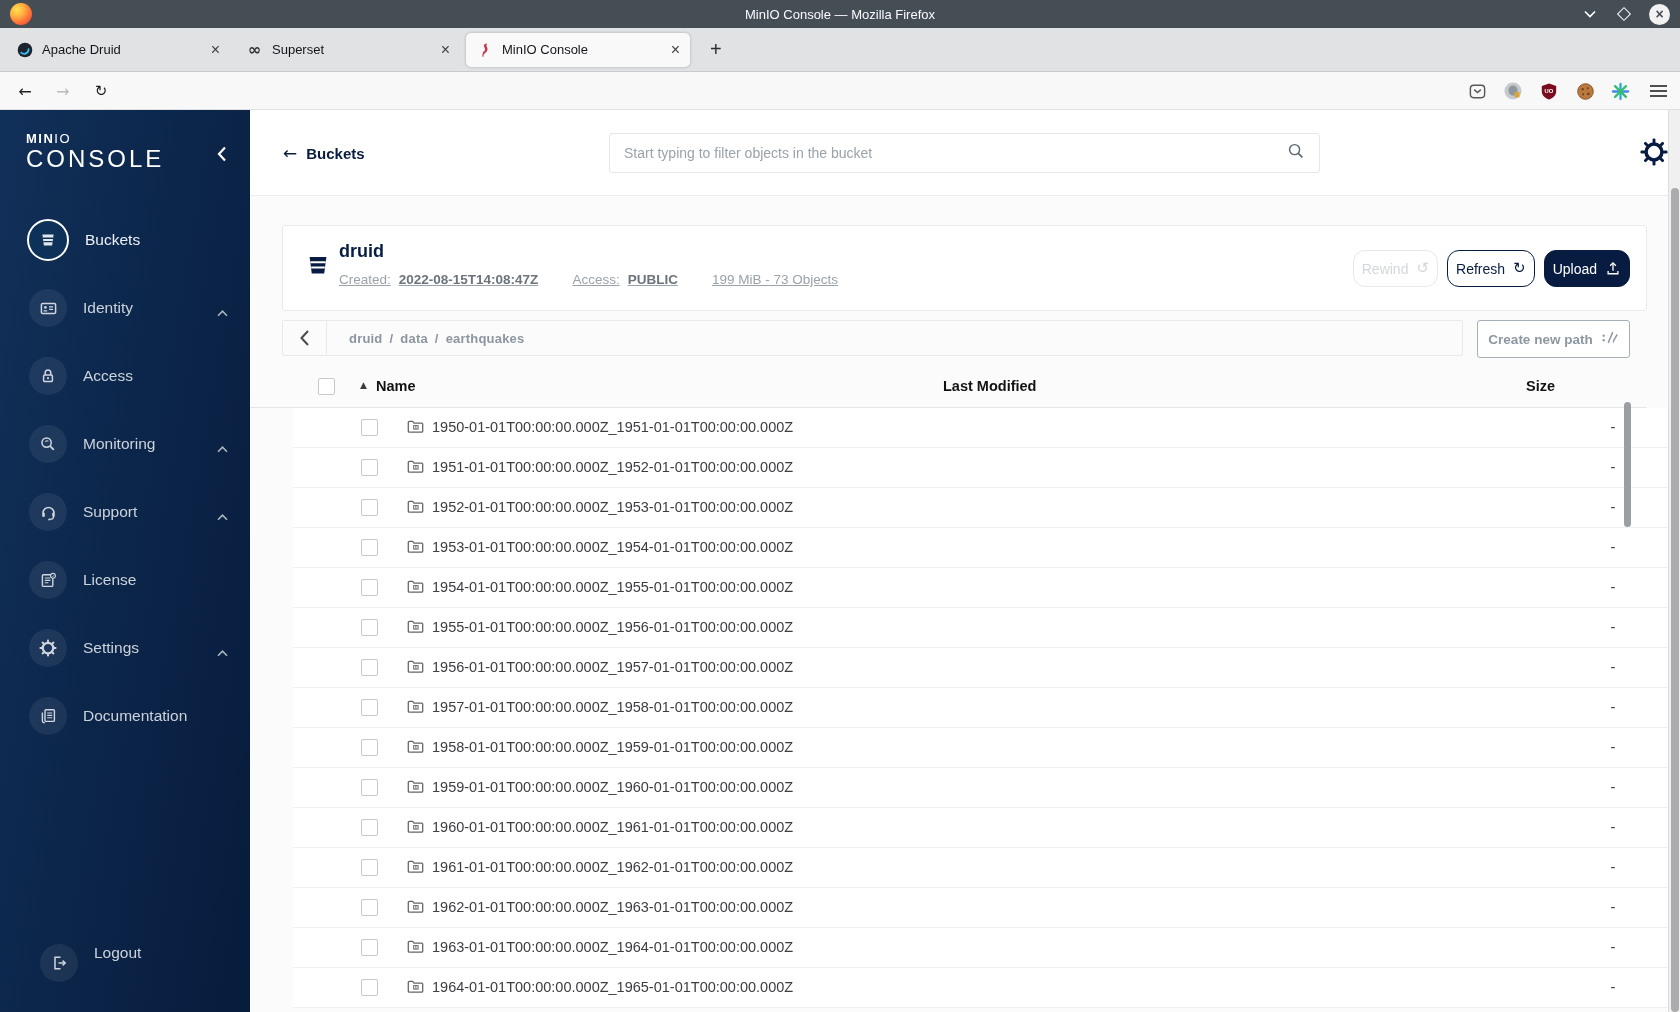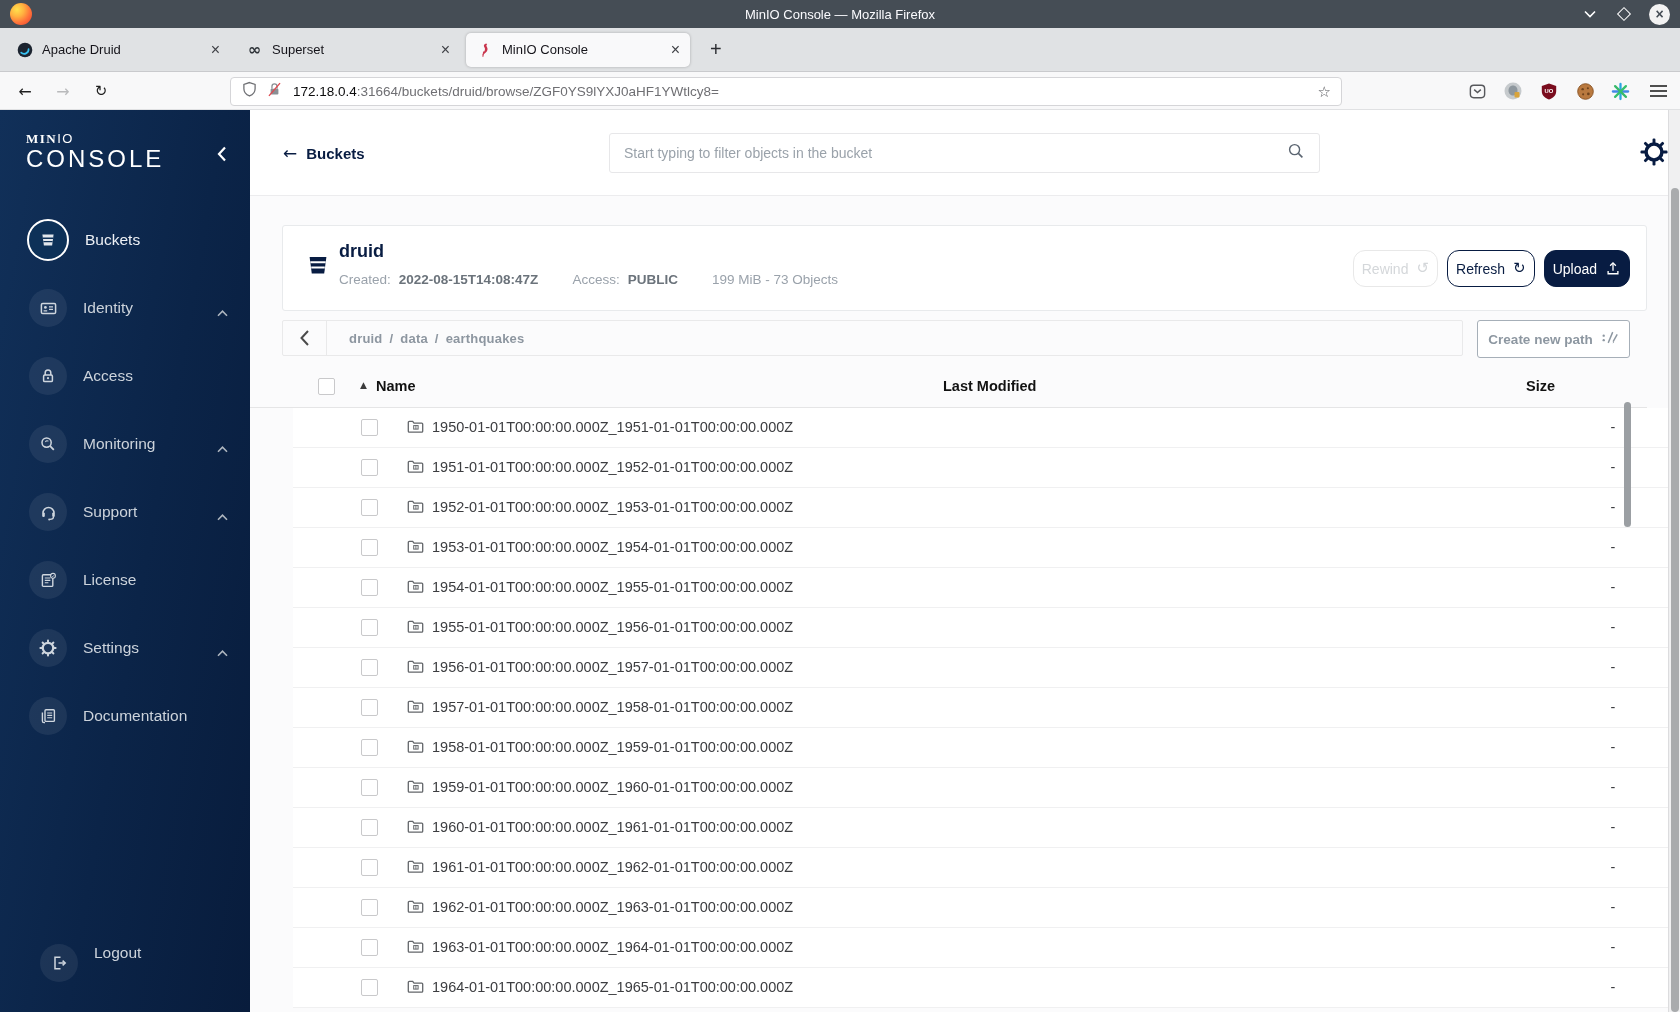--- a/index.html
+++ b/index.html
@@ -40,21 +40,21 @@
   .urlstar { margin-left:auto; font-size:15px; color:#55565a; }
   .extico { position:absolute; top:0; height:38px; width:24px; display:flex; align-items:center; justify-content:center; }
 
   
   .app { position:absolute; left:0; top:110px; width:1680px; height:902px; }
 
   .sidebar { position:absolute; left:0; top:0; width:250px; height:902px;
              background:linear-gradient(100deg,#113059 0%, #0b2448 55%, #081c3c 100%); color:#ccd3db; }
   .logo { position:absolute; left:26px; top:22px; color:#fff; line-height:1.1; }
   .logo .l1 { font-size:13px; letter-spacing:1.5px; }
-  .logo .l1 b { font-weight:700;font-family:Liberation Serif, serif; }
+  .logo .l1 b { font-weight:700; }
   .logo .l1 span { font-weight:300; }
   .logo .l2 { font-size:24px; font-weight:300; letter-spacing:3px; }
   .collapse { position:absolute; left:212px; top:34px; width:20px; height:20px; display:flex; align-items:center; justify-content:center; }
   .menu { position:absolute; left:0; top:96px; width:250px; }
   .mitem { position:relative; height:68px; display:flex; align-items:center; padding-left:29px; cursor:default; }
   .mcirc { width:38px; height:38px; border-radius:50%; background:rgba(255,255,255,.07); display:flex; align-items:center; justify-content:center; flex:0 0 auto; }
   .mitem.selected .mcirc { width:42px; height:42px; border:2px solid #fff; background:#0d3158; margin-left:-2px; }
   .mlabel { margin-left:16px; font-size:15.5px; color:#ccd3db; }
   .mitem.selected .mlabel { color:#eef1f5; }
   .mchev { position:absolute; right:22px; top:50%; margin-top:-5px; }
@@ -69,21 +69,21 @@
                display:flex; align-items:center; padding:12px 14px; }
   .searchbox input { flex:1; border:none; outline:none; font-size:14px; color:#333; font-family:"Liberation Sans",sans-serif; background:transparent; }
   .searchbox input::placeholder { color:#9aa2aa; }
   .c-gear { position:absolute; left:1390px; top:28px; width:28px; height:28px; }
 
   .c-body { position:absolute; left:0; top:86px; width:1430px; height:816px; background:#fbfbfc; }
 
   .bucket-card { position:absolute; left:32px; top:29px; width:1365px; height:86px; background:#fff; border:1px solid #e8eaec; border-radius:3px; }
   .bc-icon { position:absolute; left:22px; top:26px; }
   .bc-title { position:absolute; left:56px; top:15px; font-size:18px; font-weight:bold; color:#081C42; }
-  .bc-meta { position:absolute; left:56px; top:46px; font-size:13.5px; color:#9aa2ab; display:flex; align-items:center; gap:8px; white-space:nowrap; }
+  .bc-meta { position:absolute; left:56px; top:46px; font-size:13.5px; color:#9aa2ab; display:flex; align-items:center; gap:8px; white-space:nowrap;text-decoration:underline; }
   .bc-meta .val { font-weight:bold; color:#6b737b; }
   .bc-meta .gap { width:18px; }
   .bc-actions { position:absolute; right:16px; top:24px; display:flex; gap:9px; }
   .btn { height:37px; border-radius:12px; font-size:14px; display:flex; align-items:center; justify-content:center; gap:8px; padding:0 8px; background:#fff; }
   .btn .bicon { font-size:15px; line-height:1; }
   .btn-disabled { border:1px solid #e8e8e8; color:#d4d7da; }
   .btn-outline { border:1px solid #081C42; color:#081C42; }
   .btn-primary { background:#081C42; color:#fff; border:1px solid #081C42; }
 
   .crumb-bar { position:absolute; left:32px; top:124px; width:1181px; height:36px; background:#fbfbfc; border:1px solid #e9e9ea; border-radius:2px;
@@ -164,36 +164,20 @@
       <span class="tclose">×</span>
     </div>
     <div class="newtab">+</div>
   </div>
 
   <div class="navbar">
     <div class="navico glyph" style="left:12px;">←</div>
     <div class="navico glyph" style="left:50px; color:#b9babc;">→</div>
     <div class="navico glyph" style="left:88px; font-size:15px;">↻</div>
 
-    <div class="urlbar">
-      <span>
-        <svg width="17" height="17" viewBox="0 0 20 20">
-            <path d="M10 1.8l6.6 2.3v5c0 4.6-3.3 7.2-6.6 8.5-3.3-1.3-6.6-3.9-6.6-8.5v-5z" fill="none" stroke="#6f7074" stroke-width="1.5"></path>
-          </svg>
-      </span>
-      <span style="margin-left:8px;">
-        <svg width="17" height="17" viewBox="0 0 20 20">
-          <path d="M7 9V6.5a3 3 0 0 1 6 0V9" fill="none" stroke="#8a8f94" stroke-width="1.5"></path>
-          <rect x="5.4" y="9" width="9.2" height="7" rx="1.2" fill="#8a8f94"></rect>
-          <path d="M3.5 17.5 16.5 2.5" stroke="#e0484f" stroke-width="1.6"></path>
-        </svg>
-      </span>
-      <span class="urltext"><span class="urlhost">172.18.0.4</span><span class="urlrest">:31664/buckets/druid/browse/ZGF0YS9lYXJ0aHF1YWtlcy8=</span></span>
-      <span class="urlstar glyph">☆</span>
-    </div>
 
     <div class="extico" style="left:1465px;">
       <svg width="19" height="19" viewBox="0 0 20 20">
           <rect x="2.5" y="3.5" width="15" height="13" rx="3.5" fill="none" stroke="#57585c" stroke-width="1.5"></rect>
           <polyline points="6.5,8 10,11.2 13.5,8" fill="none" stroke="#57585c" stroke-width="1.5"></polyline>
         </svg>
     </div>
     <div class="extico" style="left:1501px;">
       <svg width="20" height="20" viewBox="0 0 20 20">
           <circle cx="10" cy="10" r="8.5" fill="#c6cacd"></circle>

